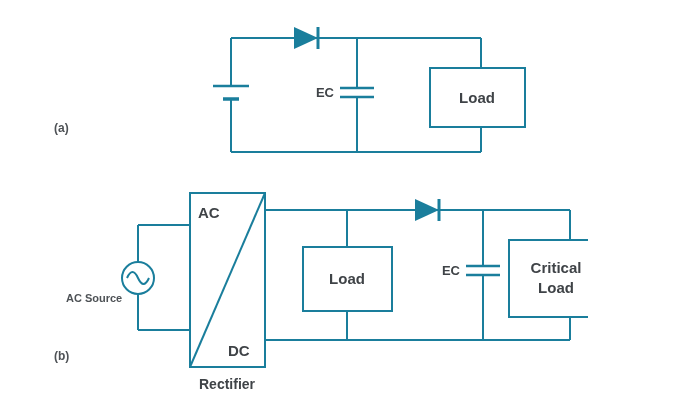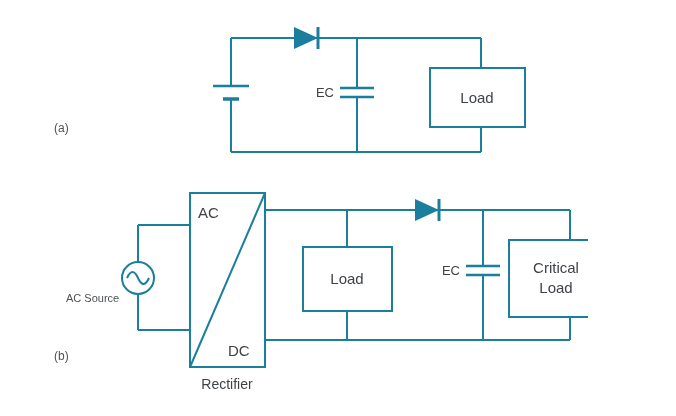--- a/index.html
+++ b/index.html
@@ -6,20 +6,21 @@
     margin: 0;
     padding: 0;
     background: #ffffff;
   }
   .stage {
     position: relative;
     width: 588px;
     height: 416px;
     background: var(--bg, #ffffff);
     overflow: hidden;
+    font-weight: bold;
   }
   svg { display: block; }
   .wire {
     stroke: var(--accent, #1a7e9c);
     stroke-width: 2;
     fill: none;
     stroke-linecap: butt;
   }
   .plate {
     stroke: var(--accent, #1a7e9c);

